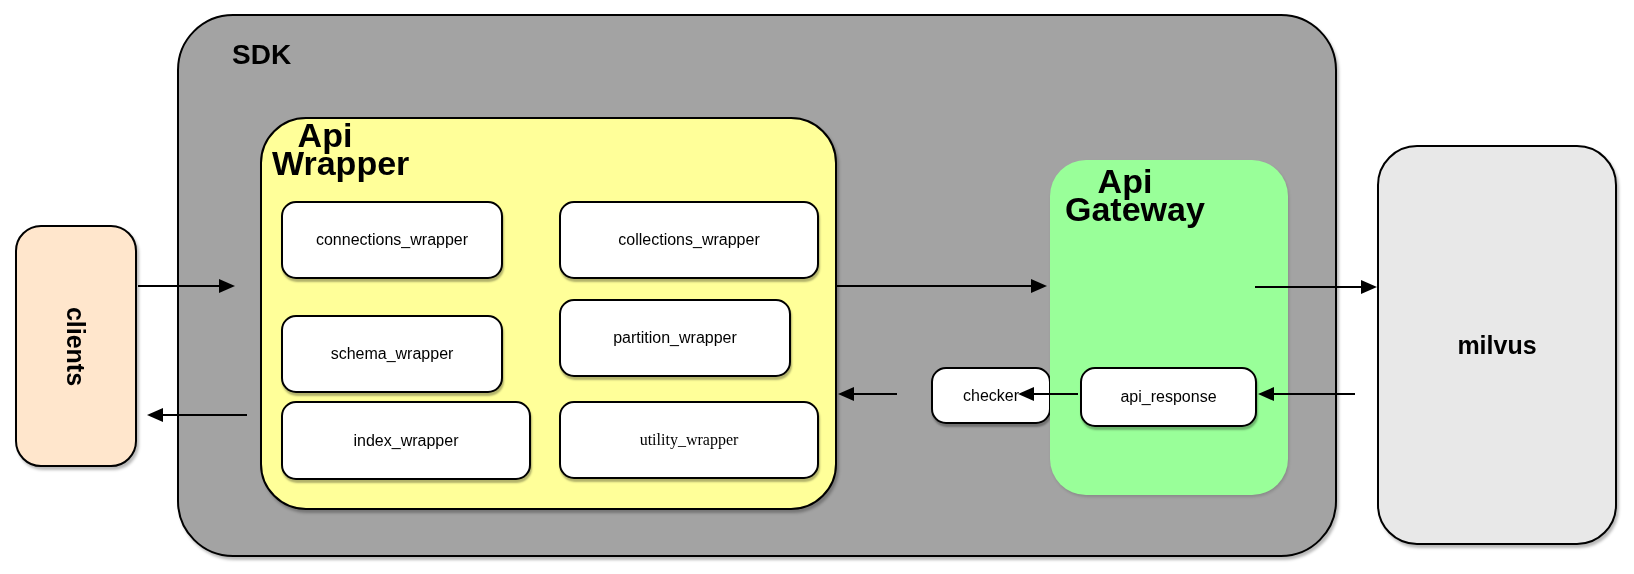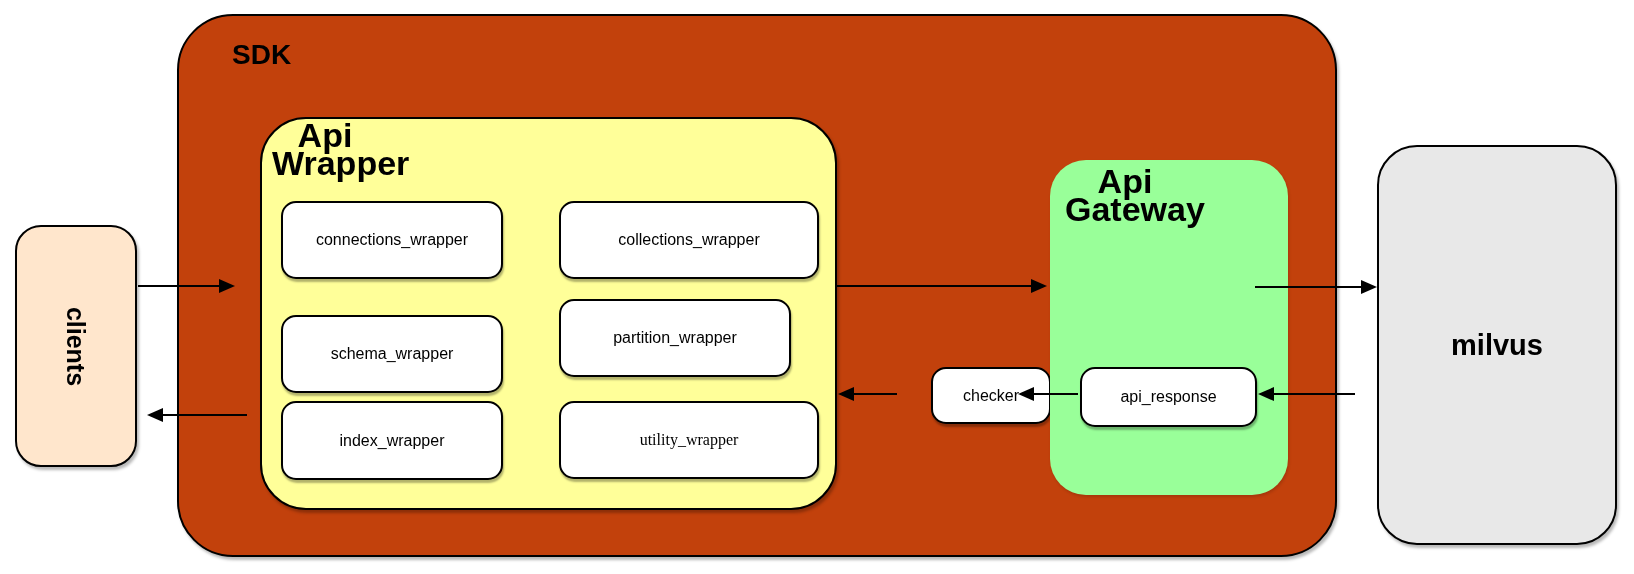--- a/index.html
+++ b/index.html
@@ -16,29 +16,29 @@
   
   .sdk{left:177px;top:14px;width:1160px;height:543px;border-radius:56px;}
   .sdk-label{left:53px;top:25px;font-weight:bold;font-size:28px;line-height:28px;position:absolute;}
   
   .api-wrapper{left:81px;top:101px;width:577px;height:393px;border-radius:46px;}
   .api-wrapper .container-label{left:10px;top:2px;width:106px;}
   
   .api-gateway{left:871px;top:144px;width:238px;height:335px;border-radius:36px;border:none;box-shadow:1px 2px 3px rgba(0,0,0,0.15);}
   .api-gateway .container-label{left:15px;top:7px;width:120px;}
   
-  .milvus{left:1377px;top:145px;width:240px;height:400px;border-radius:40px;display:flex;align-items:center;justify-content:center;font-weight:bold;font-size:29px;}
+  .milvus{left:1377px;top:145px;width:240px;height:400px;border-radius:40px;display:flex;align-items:center;justify-content:center;font-weight:bold;font-size:25px;}
   
   .node{position:absolute;background:#fff;border:2px solid #000;border-radius:15px;box-sizing:border-box;
         display:flex;align-items:center;justify-content:center;font-size:16px;box-shadow:1px 3px 2px rgba(0,0,0,0.3);}
   .n-connections{left:19px;top:82px;width:222px;height:78px;}
   .n-collections{left:297px;top:82px;width:260px;height:78px;}
   .n-schema{left:19px;top:180px;width:222px;height:78px;margin-top:16px;}
   .n-partition{left:297px;top:180px;width:232px;height:78px;}
-  .n-index{left:19px;top:282px;width:222px;height:79px;}
+  .n-index{left:19px;top:282px;width:250px;height:79px;}
   .n-utility{left:297px;top:282px;width:260px;height:78px;font-family:Liberation Serif, serif;}
   .n-request{left:30px;top:100px;width:177px;height:60px;}
   .n-response{left:30px;top:207px;width:177px;height:60px;}
   .checker{left:752px;top:351px;width:120px;height:57px;} 
   
   .arrow{position:absolute;height:2px;background:#000;}
   .arrow.right::after{content:"";position:absolute;left:100%;top:-6px;width:0;height:0;
     border-top:7px solid transparent;border-bottom:7px solid transparent;border-left:16px solid #000;}
   .arrow.left::before{content:"";position:absolute;right:100%;top:-6px;width:0;height:0;
     border-top:7px solid transparent;border-bottom:7px solid transparent;border-right:16px solid #000;}
@@ -52,21 +52,21 @@
 </style>
 </head>
 <body>
 
 <div class="canvas">
 
   <div class="box shadow clients" style="background-color: rgb(255, 230, 204);">
     <span class="rot">clients</span>
   </div>
 
-  <div class="box shadow sdk" style="background-color: #c2410c;">
+  <div class="box shadow sdk" style="background-color: #a3a3a3;">
     <span class="sdk-label">SDK</span>
 
     <div class="box shadow api-wrapper" style="position: absolute; background-color: rgb(255, 255, 153);">
       <span class="container-label">Api
 Wrapper</span>
       <div class="node n-connections">
         <span>connections_wrapper</span>
       </div>
       <div class="node n-collections">
         <span>collections_wrapper</span>

